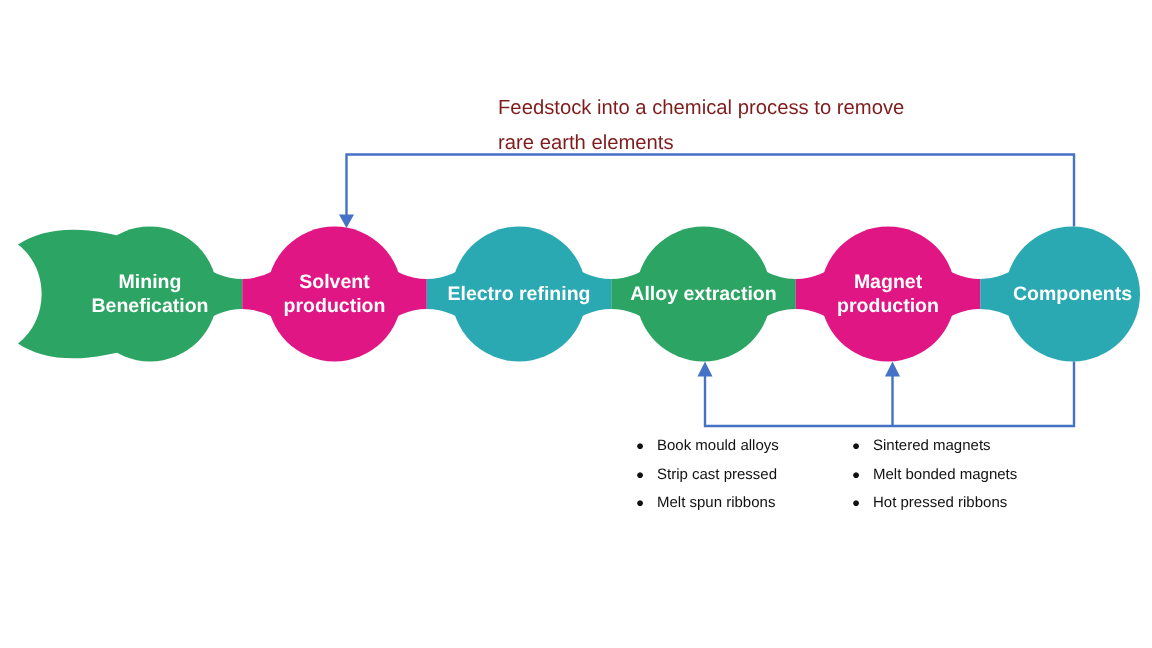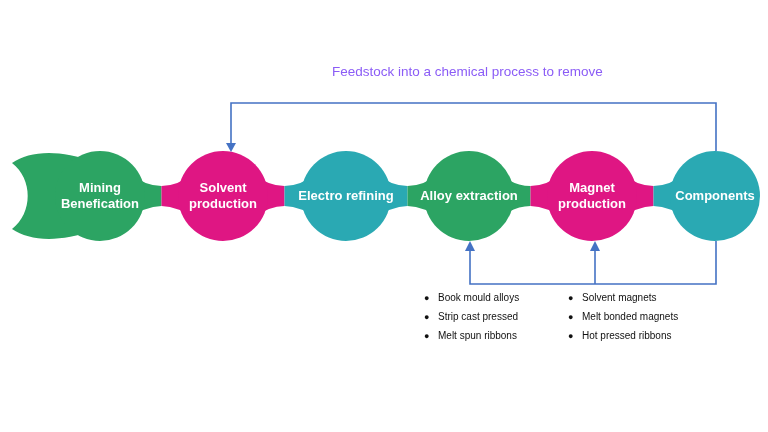--- a/index.html
+++ b/index.html
@@ -8,21 +8,21 @@
     font-family:"Liberation Sans",sans-serif;
   }
   #diagram-svg{position:absolute;left:0;top:0;}
   .stage-label{
     position:absolute;top:151px;width:100px;height:90px;
     display:flex;align-items:center;justify-content:center;text-align:center;
     color:#ffffff;font-weight:bold;font-size:13px;line-height:1.22;
   }
   .annotation{
     position:absolute;left:332px;top:60px;
-    font-size:13.5px;line-height:23px;color:#8b5cf6;
+    font-size:13.5px;line-height:23px;color:#7f1d1d;
   }
   .outputs{
     position:absolute;list-style:none;margin:0;padding:0;
     font-size:10px;color:#111111;
   }
   .outputs li{display:flex;align-items:baseline;margin-bottom:8px;}
   .blt{width:14px;font-size:9px;flex:0 0 14px;}
   #alloy-list{left:424px;top:292px;}
   #magnet-list{left:568px;top:292px;}
 </style>
@@ -59,20 +59,21 @@
   <g>
     <polyline points="716,241 716,284 470,284 470,250" fill="none" stroke-width="1.6" stroke="#4472C4"></polyline>
     <polyline points="595,284 595,250" fill="none" stroke-width="1.6" stroke="#4472C4"></polyline>
     <polygon points="465,251 475,251 470,241" fill="#4472C4"></polygon>
     <polygon points="590,251 600,251 595,241" fill="#4472C4"></polygon>
   </g>
 </svg>
 
 <div class="annotation">
   <div>Feedstock into a chemical process to remove</div>
+  <div>rare earth elements</div>
 </div>
 
 <div class="stage-label" style="left:50px">Mining Benefication</div>
 <div class="stage-label" style="left:173px">Solvent production</div>
 <div class="stage-label" style="left:296px">Electro refining</div>
 <div class="stage-label" style="left:419px">Alloy extraction</div>
 <div class="stage-label" style="left:542px">Magnet production</div>
 <div class="stage-label" style="left:665px">Components</div>
 
 <ul class="outputs" id="alloy-list">
@@ -86,21 +87,21 @@
   </li>
   <li>
     <span class="blt">●</span>
     <span>Melt spun ribbons</span>
   </li>
 </ul>
 
 <ul class="outputs" id="magnet-list">
   <li>
     <span class="blt">●</span>
-    <span>Solvent magnets</span>
+    <span>Sintered magnets</span>
   </li>
   <li>
     <span class="blt">●</span>
     <span>Melt bonded magnets</span>
   </li>
   <li>
     <span class="blt">●</span>
     <span>Hot pressed ribbons</span>
   </li>
 </ul>

